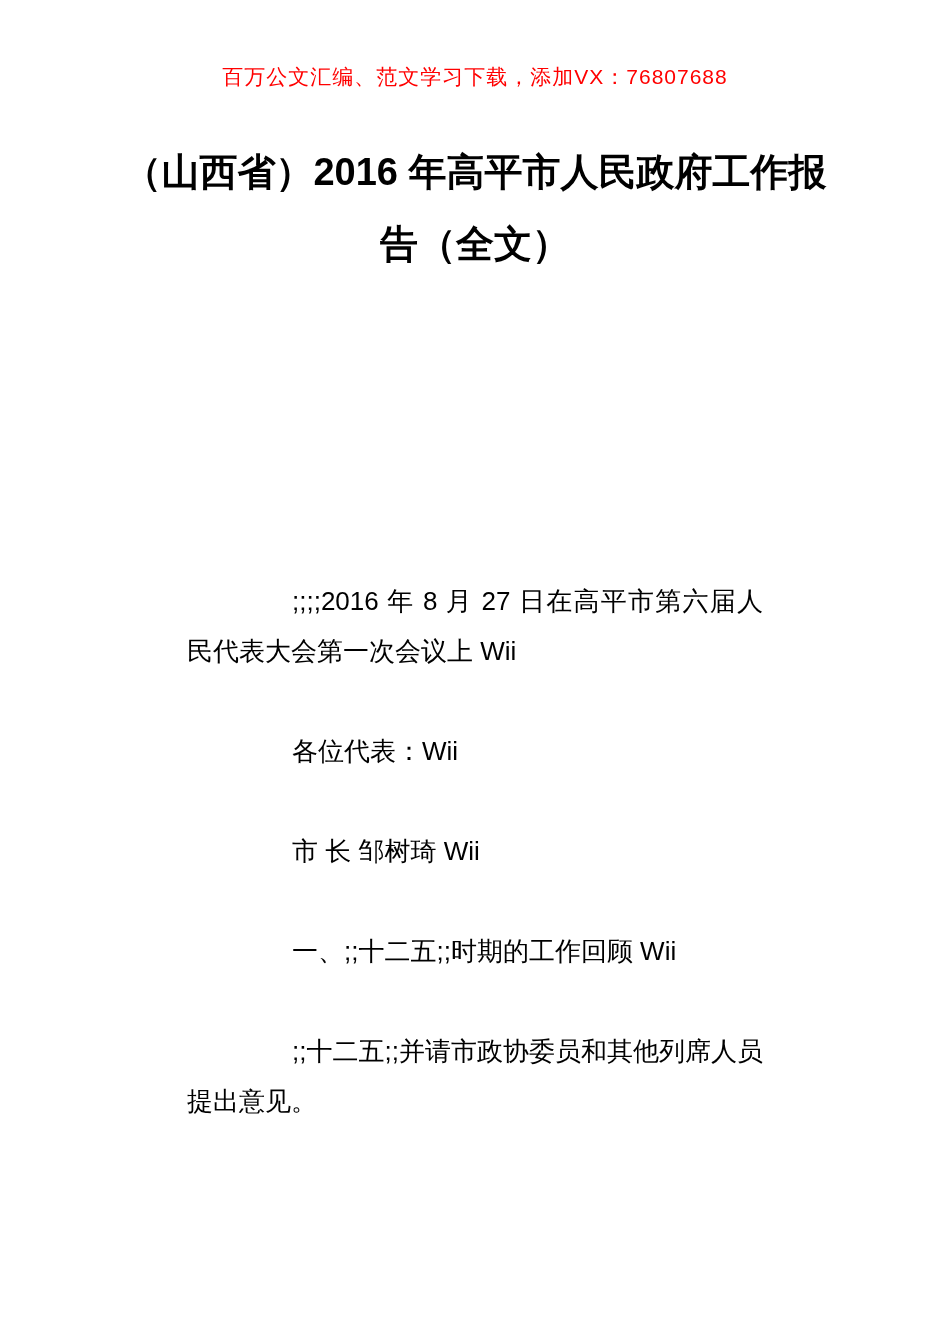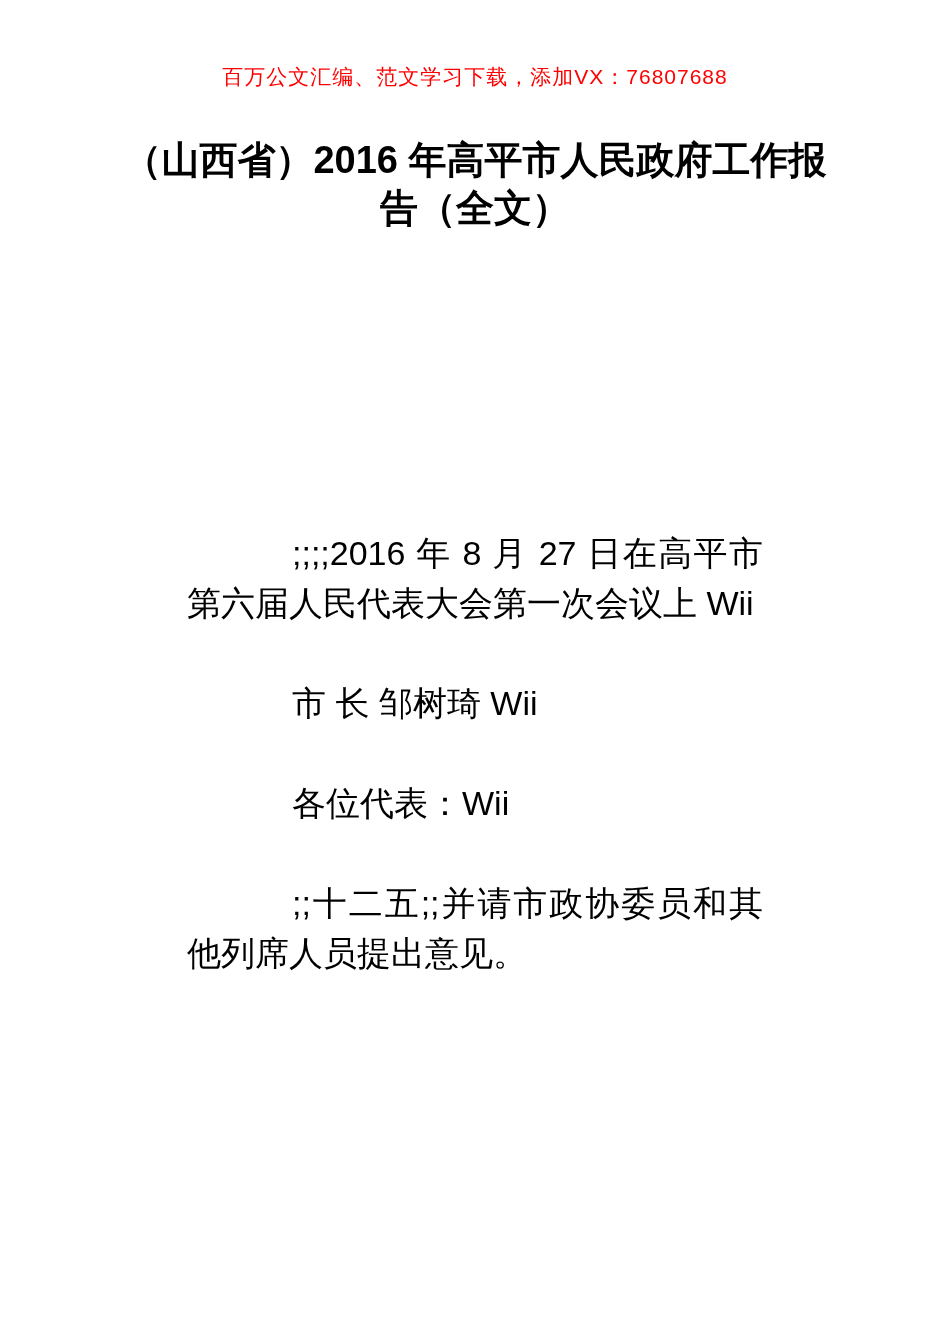--- a/index.html
+++ b/index.html
@@ -27,46 +27,47 @@
     line-height: 30px;
     letter-spacing: 1px;
     white-space: nowrap;
   }
   .doc-title {
     margin: 44px auto 0 auto;
     max-width: 730px;
     text-align: center;
     font-weight: bold;
     font-size: 38px;
-    line-height: 48px;
+    line-height: 72px;
     color: #000000;
     font-family: "Liberation Sans", "DejaVu Sans", sans-serif;
   }
   .doc-body {
     margin-top: 296px;
     padding: 0 90px;
-    font-size: 34px;
+    font-size: 26px;
     line-height: 50px;
     text-align: justify;
   }
   .doc-body p {
     margin: 0 0 50px 0;
     text-indent: 105px;
     word-break: break-all;
   }
 </style>
 </head>
 <body>
 
 <div class="page">
 
   <div class="header-note">百万公文汇编、范文学习下载，添加VX：76807688</div>
 
   <h1 class="doc-title">（山西省）2016 年高平市人民政府工作报告（全文）</h1>
 
   <div class="doc-body">
     <p>;;;;2016 年 8 月 27 日在高平市第六届人民代表大会第一次会议上 Wii</p>
+    <p>各位代表：Wii</p>
     <p>市 长 邹树琦 Wii</p>
-    <p>各位代表：Wii</p>
+    <p>一、;;十二五;;时期的工作回顾 Wii</p>
     <p>;;十二五;;并请市政协委员和其他列席人员提出意见。</p>
   </div>
 
 </div>
 
 </body></html>

